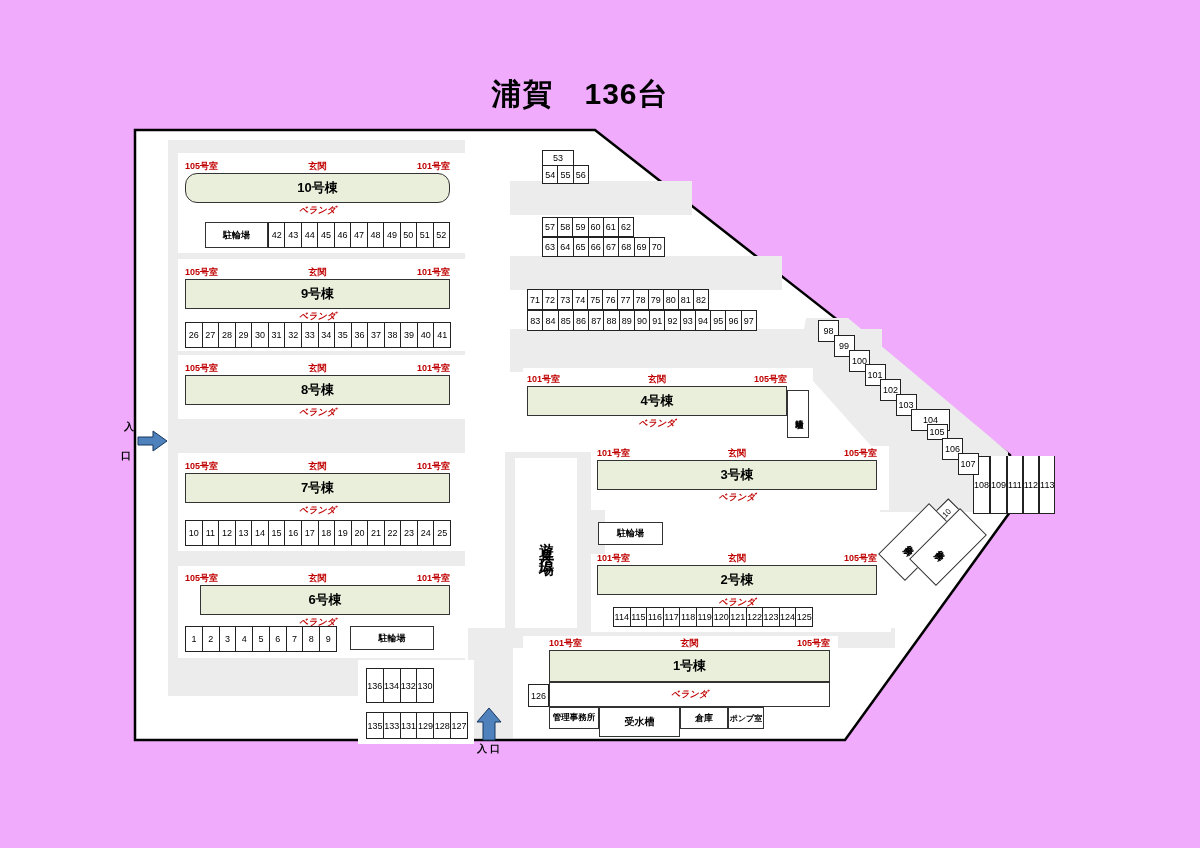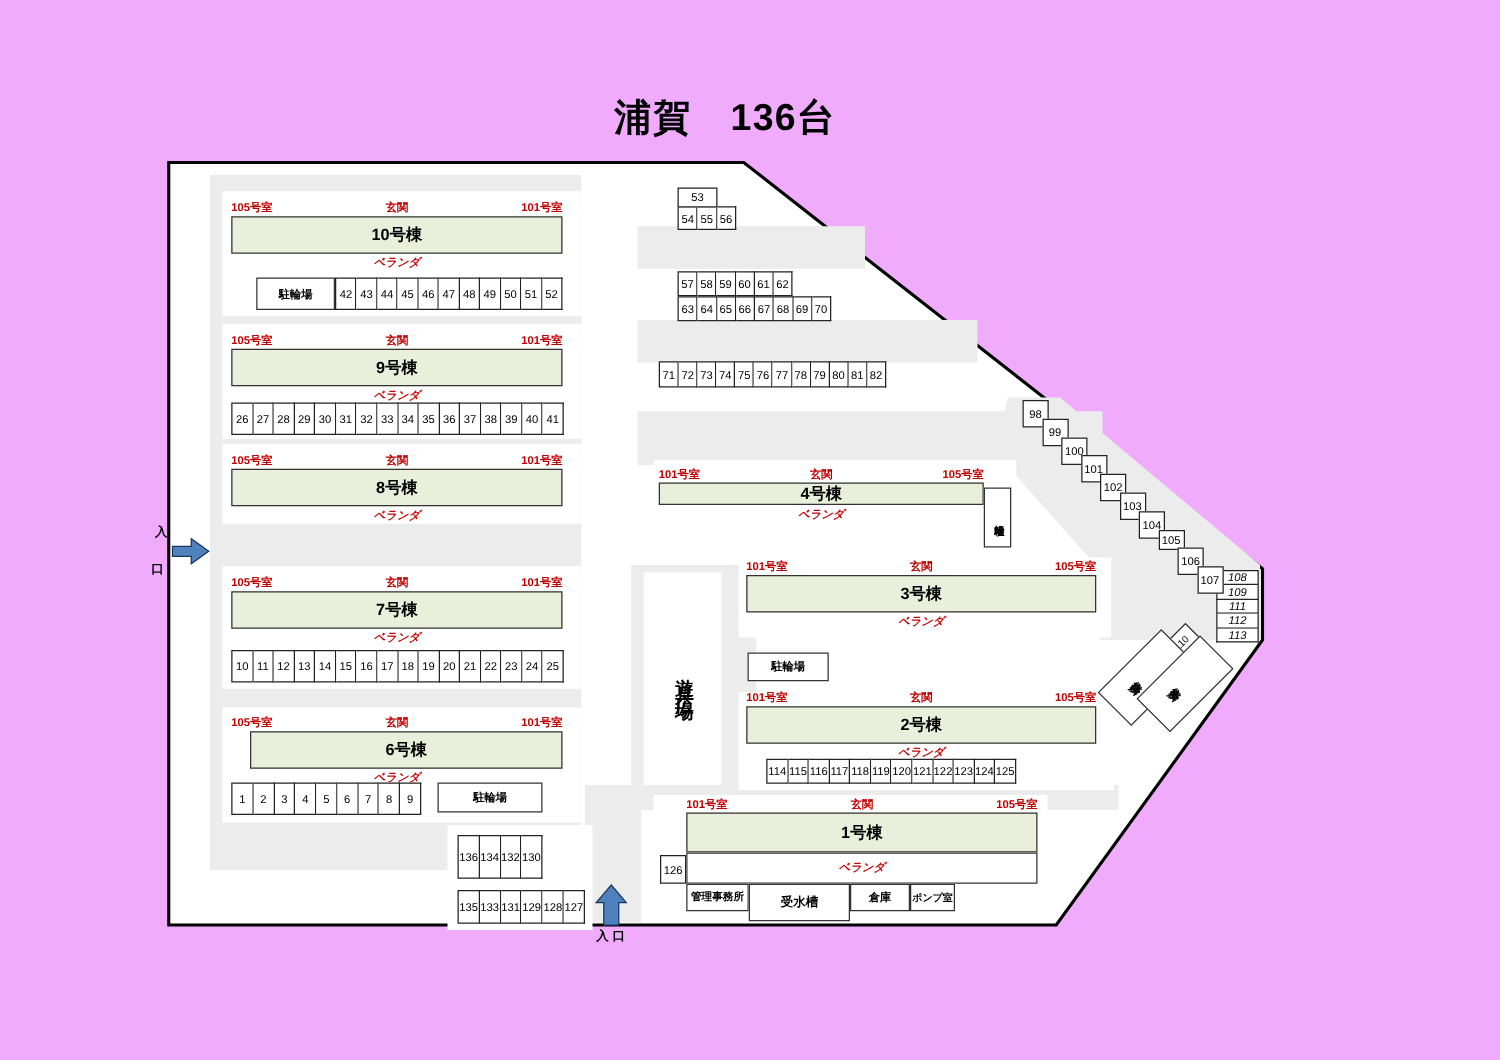--- a/index.html
+++ b/index.html
@@ -11,21 +11,21 @@
   .z2{z-index:2;}
   #title{position:absolute;left:420px;top:74px;width:320px;text-align:center;
          font-size:30px;font-weight:bold;color:#000;letter-spacing:1px;z-index:2;}
   .bgroup{position:absolute;z-index:2;}
   .lblrow{display:flex;justify-content:space-between;align-items:flex-start;
           font-size:9px;font-weight:bold;color:#c00000;line-height:10px;}
   .greenbox{background:#e9efda;border:1.5px solid #333;display:flex;align-items:center;
             justify-content:center;font-weight:bold;font-size:13px;color:#000;box-sizing:border-box;}
   .ver{font-size:9px;font-style:italic;font-weight:bold;color:#c00000;text-align:center;margin-top:3px;line-height:9px;}
   .cellrow{position:absolute;display:flex;z-index:2;}
-  .vstack{position:absolute;display:flex;flex-direction:column;z-index:2;font-style:italic;}
+  .vstack{position:absolute;display:flex;z-index:2;}
   .cell{flex:1;background:#fff;border:1px solid #222;display:flex;align-items:center;
         justify-content:center;font-size:9px;color:#000;box-sizing:border-box;}
   .cellrow .cell + .cell{border-left:none;}
   .vstack .cell + .cell{border-top:none;}
   .staircell{background:#fff;display:flex;align-items:center;justify-content:center;
              font-size:9px;box-sizing:border-box;z-index:2;}
   .boxed{border:1.5px solid #333;background:#fff;display:flex;align-items:center;
          justify-content:center;font-size:9px;font-weight:bold;color:#000;box-sizing:border-box;z-index:2;}
   .vtext{writing-mode:vertical-rl;text-orientation:upright;}
   .verstrip{border:1.5px solid #333;background:#fff;display:flex;align-items:center;
@@ -74,21 +74,21 @@
   <div class="panel" style="left:515px;top:458px;width:62px;height:170px"></div>
 
   <div id="title">浦賀　136台</div>
 
   <div class="bgroup" style="left: 185px; top: 161px; width: 265px;">
       <div class="lblrow" style="height: 12px;">
         <span>105号室</span>
         <span>玄関</span>
         <span>101号室</span>
       </div>
-      <div class="greenbox" style="height: 30px;">10号棟</div>
+      <div class="greenbox" style="height: 30px; border-radius: 12px;">10号棟</div>
       <div class="ver">ベランダ</div>
     </div>
   <div class="bgroup" style="left: 185px; top: 267px; width: 265px;">
       <div class="lblrow" style="height: 12px;">
         <span>105号室</span>
         <span>玄関</span>
         <span>101号室</span>
       </div>
       <div class="greenbox" style="height: 30px; text-align: center;">9号棟</div>
       <div class="ver">ベランダ</div>
@@ -119,21 +119,21 @@
       </div>
       <div class="greenbox" style="height: 30px; margin-left: 15px;">6号棟</div>
       <div class="ver">ベランダ</div>
     </div>
   <div class="bgroup" style="left: 527px; top: 374px; width: 260px;">
       <div class="lblrow" style="height: 12px;">
         <span>101号室</span>
         <span>玄関</span>
         <span>105号室</span>
       </div>
-      <div class="greenbox" style="height: 18px;">4号棟</div>
+      <div class="greenbox" style="height: 30px;">4号棟</div>
       <div class="ver">ベランダ</div>
     </div>
   <div class="bgroup" style="left: 597px; top: 448px; width: 280px;">
       <div class="lblrow" style="height: 12px;">
         <span>101号室</span>
         <span>玄関</span>
         <span>105号室</span>
       </div>
       <div class="greenbox" style="height: 30px;">3号棟</div>
       <div class="ver">ベランダ</div>
@@ -250,20 +250,37 @@
       <div class="cell">74</div>
       <div class="cell">75</div>
       <div class="cell">76</div>
       <div class="cell">77</div>
       <div class="cell">78</div>
       <div class="cell">79</div>
       <div class="cell">80</div>
       <div class="cell">81</div>
       <div class="cell">82</div>
     </div>
+  <div class="cellrow" style="left:527px;top:310px;width:230px;height:21px">
+      <div class="cell">83</div>
+      <div class="cell">84</div>
+      <div class="cell">85</div>
+      <div class="cell">86</div>
+      <div class="cell">87</div>
+      <div class="cell">88</div>
+      <div class="cell">89</div>
+      <div class="cell">90</div>
+      <div class="cell">91</div>
+      <div class="cell">92</div>
+      <div class="cell">93</div>
+      <div class="cell">94</div>
+      <div class="cell">95</div>
+      <div class="cell">96</div>
+      <div class="cell">97</div>
+    </div>
   <div class="cellrow" style="left:613px;top:607px;width:200px;height:20px">
       <div class="cell">114</div>
       <div class="cell">115</div>
       <div class="cell">116</div>
       <div class="cell">117</div>
       <div class="cell">118</div>
       <div class="cell">119</div>
       <div class="cell">120</div>
       <div class="cell">121</div>
       <div class="cell">122</div>
@@ -293,21 +310,21 @@
       <div class="cell">113</div>
     </div>
 
   <div>
       <div class="staircell abs" style="left: 818px; top: 320px; width: 21px; height: 22px; border: 1px solid rgb(34, 34, 34);">98</div>
       <div class="staircell abs" style="left: 833.5px; top: 334.8px; width: 21px; height: 22px; border: 1px solid rgb(34, 34, 34);">99</div>
       <div class="staircell abs" style="left: 849px; top: 349.6px; width: 21px; height: 22px; border: 1px solid rgb(34, 34, 34);">100</div>
       <div class="staircell abs" style="left: 864.5px; top: 364.4px; width: 21px; height: 22px; border: 1px solid rgb(34, 34, 34);">101</div>
       <div class="staircell abs" style="left: 880px; top: 379.2px; width: 21px; height: 22px; border: 1px solid rgb(34, 34, 34);">102</div>
       <div class="staircell abs" style="left: 895.5px; top: 394px; width: 21px; height: 22px; border: 1px solid rgb(34, 34, 34);">103</div>
-      <div class="staircell abs" style="left: 911px; top: 408.8px; width: 21px; height: 22px; border: 1px solid rgb(34, 34, 34);">104</div>
+      <div class="staircell abs" style="left: 911px; top: 408.8px; width: 39px; height: 22px; border: 1px solid rgb(34, 34, 34);">104</div>
       <div class="staircell abs" style="left: 926.5px; top: 423.6px; width: 21px; height: 16px; border: 1px solid rgb(34, 34, 34);">105</div>
       <div class="staircell abs" style="left: 942px; top: 438.4px; width: 21px; height: 22px; border: 1px solid rgb(34, 34, 34);">106</div>
       <div class="staircell abs" style="left: 957.5px; top: 453.2px; width: 21px; height: 22px; border: 1px solid rgb(34, 34, 34);">107</div>
     </div>
 
   <div class="cell abs z2" style="left:542px;top:150px;width:32px;height:16px;font-size:9px">53</div>
   <div class="cell abs z2" style="left:528px;top:684px;width:21px;height:23px">126</div>
   <div class="cell abs z2" id="spot110" style="left:932px;top:505px;width:27px;height:19px">110</div>
 
   <div class="boxed abs" style="left:205px;top:222px;width:63px;height:26px">駐輪場</div>

